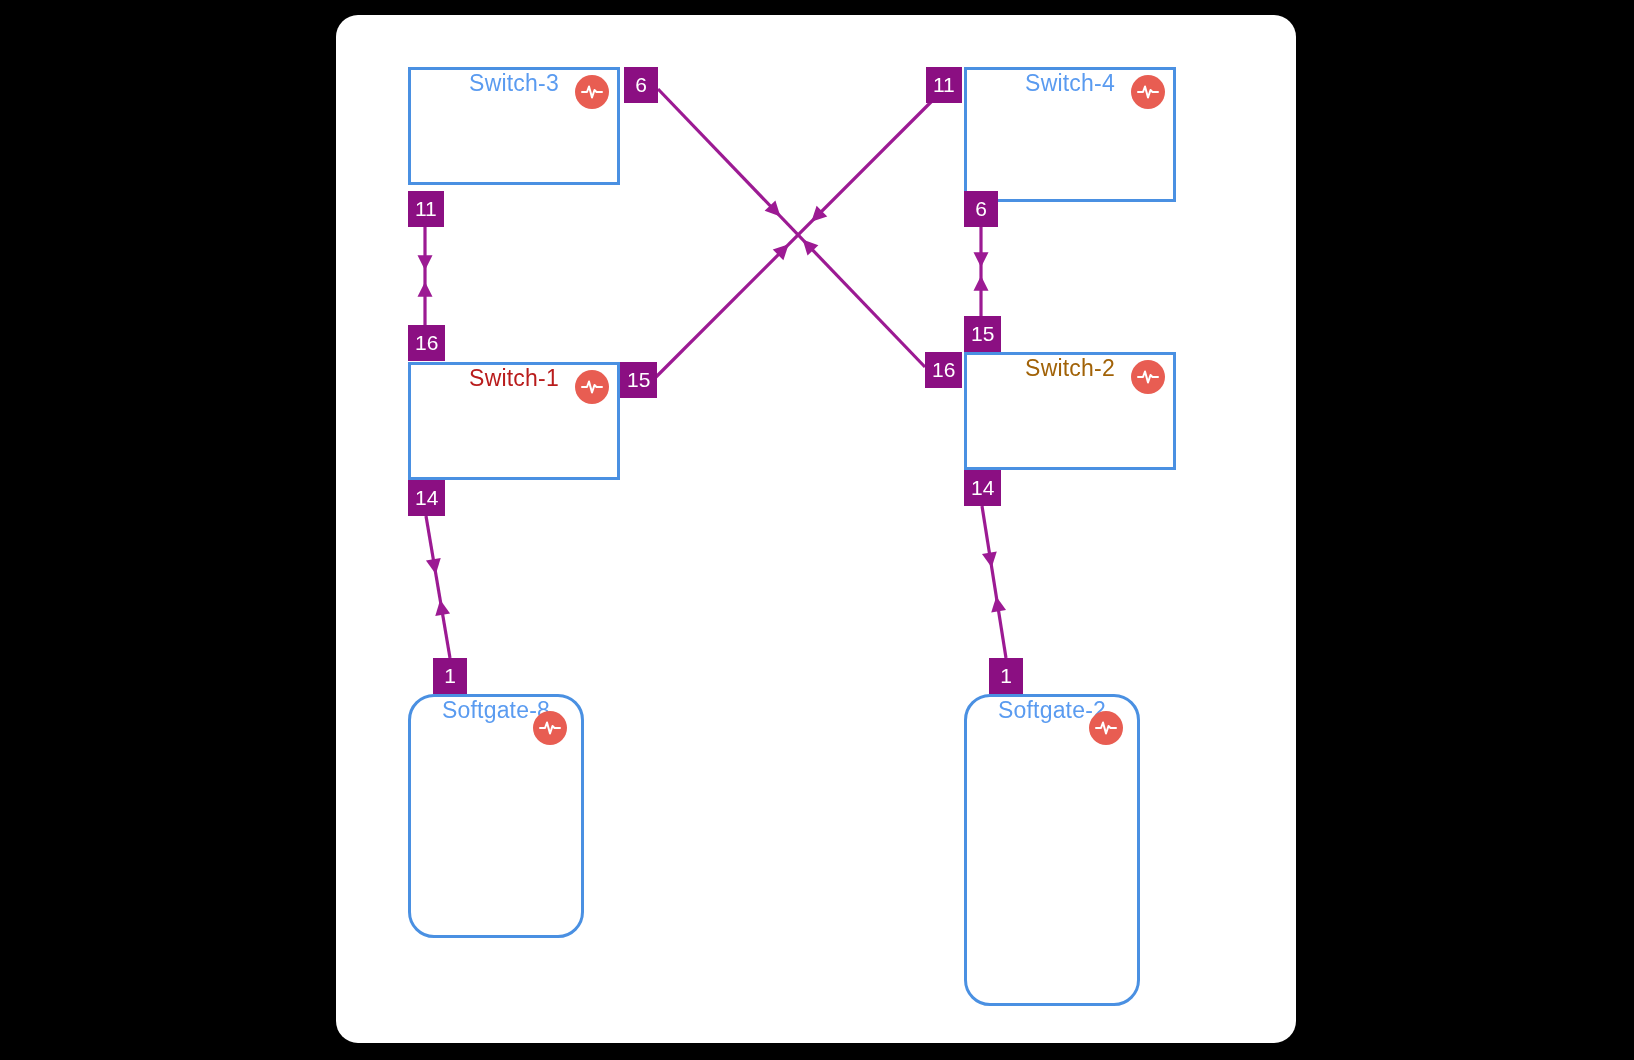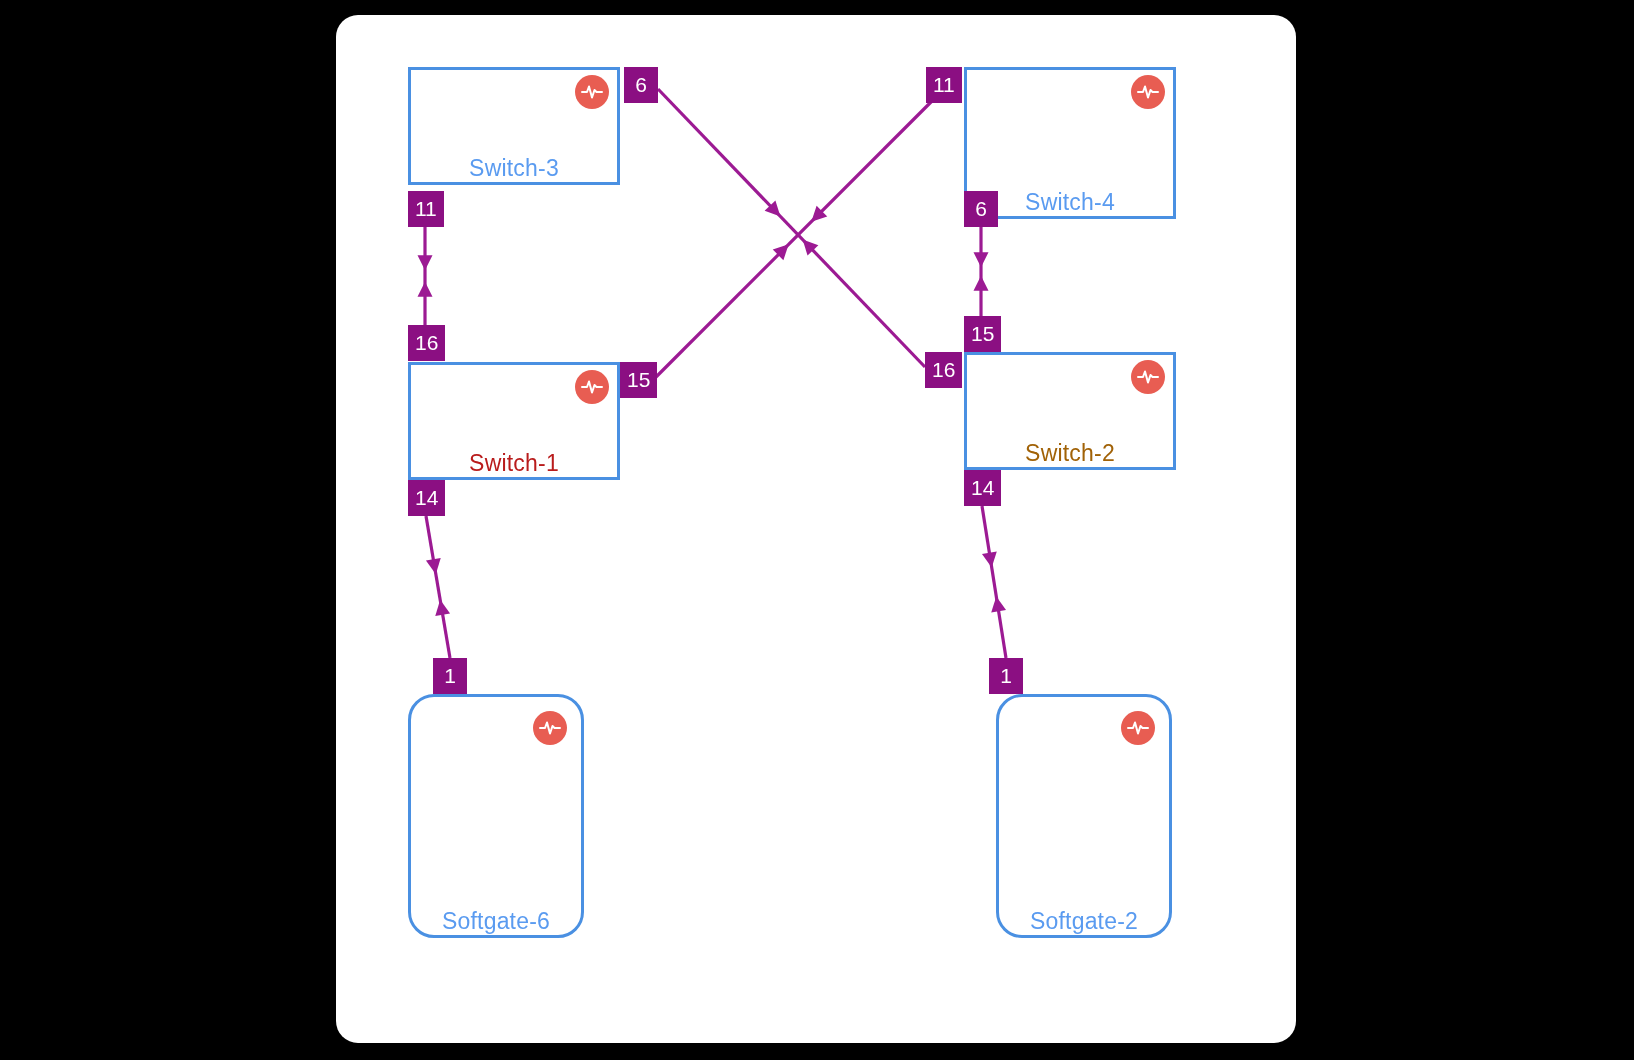--- a/index.html
+++ b/index.html
@@ -46,21 +46,21 @@
     width: 960px;
     height: 1028px;
   }
 
   
   .node {
     position: absolute;
     background: #ffffff;
     border: 3px solid #4a90e2;
     display: flex;
-    align-items: flex-end;
+    align-items: flex-start;
     justify-content: center;
   }
   .node.switch { border-radius: 0px; }
   .node.softgate { border-radius: 26px; }
 
   .node-label {
     color: #5a9bf0;
     font-size: 23px;
     font-family: "Liberation Sans", sans-serif;
     font-weight: 400;
@@ -143,21 +143,21 @@
 
       <div id="nodes-layer">
           <div class="node switch" style="left: 72px; top: 52px; width: 212px; height: 118px; border-color: rgb(74, 144, 226);">
             <span class="node-label" style="color: rgb(90, 155, 240);">Switch-3</span>
             <div class="health-badge" style="background: rgb(232, 93, 82); right: 8px; top: 5px;">
               <svg width="22" height="22" viewBox="0 0 22 22">
                 <path d="M1 11 H6 L8 5.5 L11 16.5 L13.5 9 L15.5 11 H21" fill="none" stroke="#ffffff" stroke-width="2" stroke-linecap="round" stroke-linejoin="round"></path>
               </svg>
             </div>
           </div>
-          <div class="node switch" style="left: 628px; top: 52px; width: 212px; height: 152px; border-color: rgb(74, 144, 226);">
+          <div class="node switch" style="left: 628px; top: 52px; width: 212px; height: 135px; border-color: rgb(74, 144, 226);">
             <span class="node-label" style="color: rgb(90, 155, 240);">Switch-4</span>
             <div class="health-badge" style="background: rgb(232, 93, 82); right: 8px; top: 5px;">
               <svg width="22" height="22" viewBox="0 0 22 22">
                 <path d="M1 11 H6 L8 5.5 L11 16.5 L13.5 9 L15.5 11 H21" fill="none" stroke="#ffffff" stroke-width="2" stroke-linecap="round" stroke-linejoin="round"></path>
               </svg>
             </div>
           </div>
           <div class="node switch" style="left: 72px; top: 347px; width: 212px; height: 118px; border-color: rgb(74, 144, 226);">
             <span class="node-label" style="color: #b91c1c;">Switch-1</span>
             <div class="health-badge" style="background: rgb(232, 93, 82); right: 8px; top: 5px;">
@@ -168,28 +168,28 @@
           </div>
           <div class="node switch" style="left: 628px; top: 337px; width: 212px; height: 118px; border-color: rgb(74, 144, 226);">
             <span class="node-label" style="color: #a16207;">Switch-2</span>
             <div class="health-badge" style="background: rgb(232, 93, 82); right: 8px; top: 5px;">
               <svg width="22" height="22" viewBox="0 0 22 22">
                 <path d="M1 11 H6 L8 5.5 L11 16.5 L13.5 9 L15.5 11 H21" fill="none" stroke="#ffffff" stroke-width="2" stroke-linecap="round" stroke-linejoin="round"></path>
               </svg>
             </div>
           </div>
           <div class="node softgate" style="left: 72px; top: 679px; width: 176px; height: 244px; border-color: rgb(74, 144, 226);">
-            <span class="node-label" style="color: rgb(90, 155, 240);">Softgate-6</span>
+            <span class="node-label" style="color: rgb(90, 155, 240);">Softgate-8</span>
             <div class="health-badge" style="background: rgb(232, 93, 82); right: 14px; top: 14px;">
               <svg width="22" height="22" viewBox="0 0 22 22">
                 <path d="M1 11 H6 L8 5.5 L11 16.5 L13.5 9 L15.5 11 H21" fill="none" stroke="#ffffff" stroke-width="2" stroke-linecap="round" stroke-linejoin="round"></path>
               </svg>
             </div>
           </div>
-          <div class="node softgate" style="left: 628px; top: 679px; width: 176px; height: 244px; border-color: rgb(74, 144, 226); margin-left: 32px;">
+          <div class="node softgate" style="left: 628px; top: 679px; width: 176px; height: 312px; border-color: rgb(74, 144, 226);">
             <span class="node-label" style="color: rgb(90, 155, 240);">Softgate-2</span>
             <div class="health-badge" style="background: rgb(232, 93, 82); right: 14px; top: 14px;">
               <svg width="22" height="22" viewBox="0 0 22 22">
                 <path d="M1 11 H6 L8 5.5 L11 16.5 L13.5 9 L15.5 11 H21" fill="none" stroke="#ffffff" stroke-width="2" stroke-linecap="round" stroke-linejoin="round"></path>
               </svg>
             </div>
           </div>
         </div>
       <div id="ports-layer">
           <div class="port-badge" style="left: 288px; top: 52px; background: rgb(139, 15, 130); color: rgb(255, 255, 255);">6</div>

